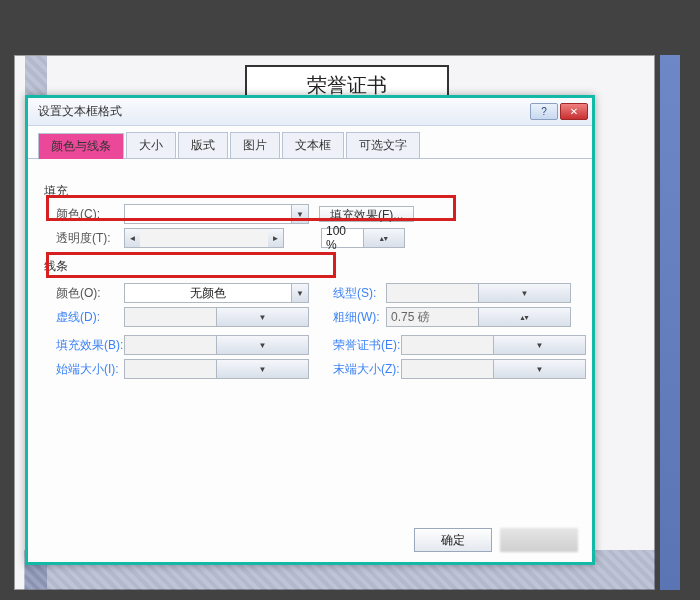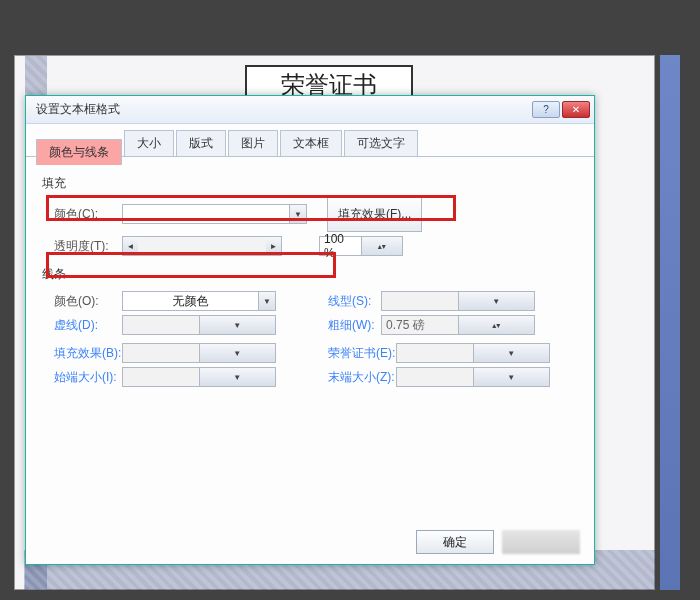--- a/index.html
+++ b/index.html
@@ -12,86 +12,86 @@
   .bg-doc::before {
     content: ""; position: absolute; left: 10px; top: 0; bottom: 0; width: 22px;
     background: repeating-linear-gradient(45deg, #3a4a7a 0 4px, #5a6a9a 4px 8px);
     opacity: 0.35;
   }
   .bg-right-strip {
     position: absolute; right: 20px; top: 55px; width: 20px; bottom: 10px;
     background: linear-gradient(#6d87c7,#5a74b4);
   }
   .bg-title-box {
-    position: absolute; left: 245px; top: 65px; width: 168px; height: 40px;
+    position: absolute; left: 245px; top: 65px; width: 204px; height: 40px;
     border: 2px solid #333; background: #fff; text-align: center; line-height: 36px;
-    font-size: 24px; font-family: "KaiTi","SimSun",serif; color: #222;
+    font-size: 20px; font-family: "KaiTi","SimSun",serif; color: #222;
   }
   .bg-bottom {
     position: absolute; left: 24px; right: 45px; bottom: 10px; height: 40px;
     background: repeating-linear-gradient(45deg, #3a4a7a 0 4px, #5a6a9a 4px 8px);
     opacity: 0.35;
   }
   
   .dialog {
     position: absolute; left: 25px; top: 95px; width: 570px; height: 470px;
-    background: #fdfdfd; border: 1px solid #14b8a6;
+    background: #fdfdfd; border: 3px solid #14b8a6;
     box-shadow: 0 0 8px rgba(0,0,0,0.3);
   }
   .titlebar {
     height: 28px; background: linear-gradient(#f9fbfe,#e6edf7);
     border-bottom: 1px solid #c9d4e6; display: flex; align-items: center;
     padding: 0 4px 0 10px; color: #333;
   }
   .titlebar .spacer { flex: 1; }
   .winbtn {
     width: 28px; height: 17px; margin-left: 2px; border: 1px solid #8aa0c0;
     border-radius: 2px; display: inline-flex; align-items: center; justify-content: center;
     background: linear-gradient(#f2f6fc,#d6e1f0); cursor: default; font-size: 10px;
   }
   .winbtn.help { background: linear-gradient(#eaf1fb,#c9d8ef); color:#2b4a7a; }
   .winbtn.close { background: linear-gradient(#f08080,#c73030); color:#fff; border-color:#a02828; }
 
   .tabs { display: flex; gap: 2px; padding: 6px 10px 0 10px; border-bottom: 1px solid #b8c4d6; }
   .tab { padding: 4px 12px; border: 1px solid #b8c4d6; border-bottom: none;
          background: #eef2f8; color: #333; cursor: default; }
-  .tab.active { background: #fca5a5; position: relative; top: 9px; }
+  .tab.active { background: #ec4899; position: relative; top: 1px; }
   .tab.disabled { color: #404040; }
 
-  .content { padding: 12px 16px; }
+  .content { padding: 18px 16px; }
   .section-label { margin: 6px 0 4px 0; color: #333; }
   .row { display: flex; align-items: center; margin: 4px 0; }
   .lbl { width: 80px; padding-left: 12px; color: #555; }
   .combo, .numbox, .slider-wrap, .readonly {
     border: 1px solid #b0b8c4; background: #fff; height: 20px; display:flex; align-items:center;
   }
   .combo { width: 180px; justify-content:flex-end; }
   .combo .arrow, .numbox .spin { width: 17px; height: 100%; background: linear-gradient(#f4f6fa,#d9e0ea); border-left:1px solid #b0b8c4; display:flex;align-items:center;justify-content:center; font-size:8px; color:#444;}
   .numbox { width: 84px; margin-left: 29px; }
   .numbox span { flex:1; padding:0 4px; color:#222; }
   .slider-wrap { width: 160px; background:#f3f3f3; position:relative; }
   .slider-wrap .btn { width:15px; height:100%; background:linear-gradient(#f4f6fa,#d9e0ea); border:0; display:flex;align-items:center;justify-content:center;font-size:8px;color:#444;}
   .slider-wrap .track { flex:1; position:relative; }
   .slider-wrap .thumb { position:absolute; right:0; top:0; bottom:0; width:15px; background:linear-gradient(#f4f6fa,#d9e0ea); border-left:1px solid #b0b8c4;}
-  .fx-btn { margin-left: 20px; height:36px; padding:0 10px; border:1px solid #b0b8c4; background:linear-gradient(#fefefe,#e9edf3); color:#333; }
+  .fx-btn { margin-left: 10px; height:16px; padding:0 10px; border:1px solid #b0b8c4; background:linear-gradient(#fefefe,#e9edf3); color:#333; }
   
   .highlight1 { position:absolute; left:46px; top:195px; width:410px; height:26px; border:3px solid #d62020; pointer-events:none;}
   .highlight2 { position:absolute; left:46px; top:252px; width:290px; height:26px; border:3px solid #d62020; pointer-events:none;}
   
   .readonly { background:#f2f2f2; color:#666; }
   .readonly span { flex:1; padding:0 4px; }
   
   .twocol { display:flex; gap: 12px; }
   .twocol .col { flex:1; }
   
   .dlg-foot { position:absolute; bottom:10px; right:14px; display:flex; gap:8px;margin-top:36px;}
   .dlg-btn { width:78px; height:24px; border:1px solid #9aa8bc; background:linear-gradient(#fefefe,#e4e9f0); color:#222; }
   .blur-box { width:78px; height:24px; background:linear-gradient(#e5e5e5,#cfcfcf); filter:blur(1px); }
   
-  .combo-wide { width: 154px; }
+  .combo-wide { width: 185px; }
   .combo .text { flex:1; text-align:center; color:#222; }
   .disabled-text { color:#3b82f6; }
 </style>
 </head>
 <body>
 
 <div class="bg-doc"></div>
 <div class="bg-right-strip"></div>
 <div class="bg-title-box">荣誉证书</div>
 <div class="bg-bottom"></div>

